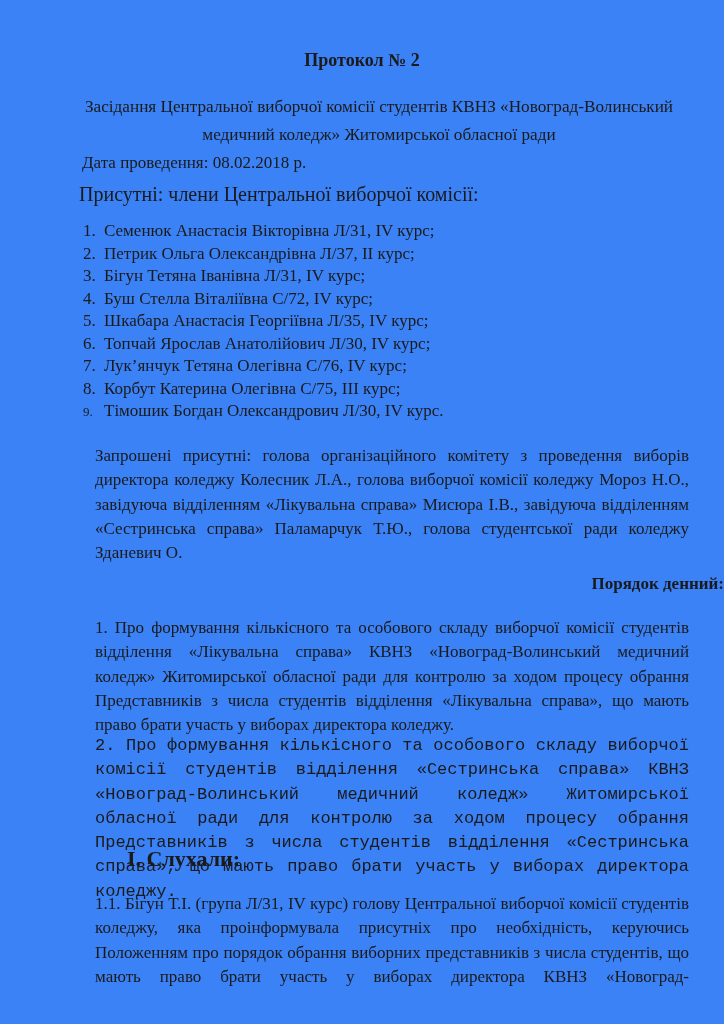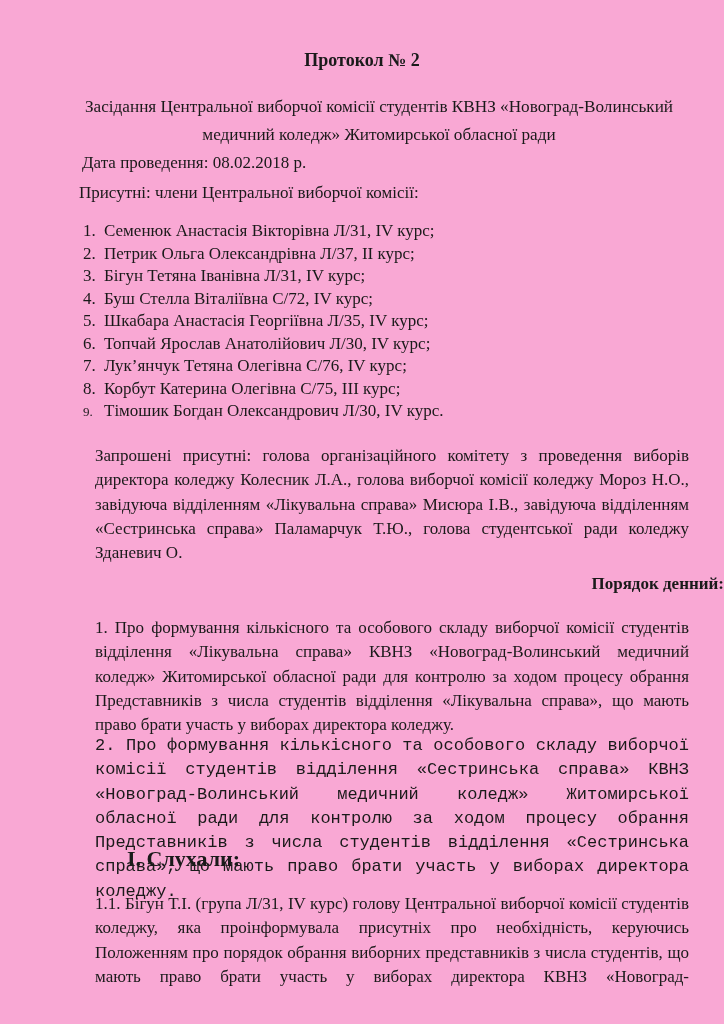--- a/index.html
+++ b/index.html
@@ -1,24 +1,24 @@
 <!DOCTYPE html>
 <html><head>
 <meta charset="utf-8">
 <style>
   html, body { margin: 0; padding: 0; background: #ffffff; }
   body { width: 724px; height: 1024px; overflow: hidden; position: relative;
          font-family: "Liberation Serif", serif; color: #1a1a1a; }
-  .page { position: absolute; left: 0; top: 0; width: 724px; height: 1024px; background: #f9a8d4; }
+  .page { position: absolute; left: 0; top: 0; width: 724px; height: 1024px; background: #3b82f6; }
   .title { position: absolute; top: 50px; left: 0; width: 724px; text-align: center;
            font-weight: bold; font-size: 18px; }
   .subtitle { position: absolute; top: 93px; left: 78px; width: 602px; text-align: center;
               font-size: 17.2px; line-height: 28px; }
   .date { position: absolute; top: 153px; left: 82px; font-size: 17px; font-family: Liberation Serif, serif; }
-  .present-label { position: absolute; top: 183px; left: 79px; font-size: 17px; }
+  .present-label { position: absolute; top: 183px; left: 79px; font-size: 20px; }
   .members { position: absolute; top: 216px; left: 79px; margin: 4px; padding: 0; list-style: none; font-size: 17px; }
   .members li { height: 22.5px; line-height: 22.5px; white-space: nowrap; }
   .members .num { display: inline-block; width: 21px; }
   .members .num.small { font-size: 13px; }
   .para { position: absolute; left: 79px; width: 594px; font-size: 17px; line-height: 24.3px;
           text-align: justify; margin: 16px; }
   .invited { top: 428px; }
   .agenda-title { position: absolute; top: 574px; left: 0; width: 724px; text-align: right;
                   font-weight: bold; font-size: 17px; }
   .agenda1 { top: 600px; }

